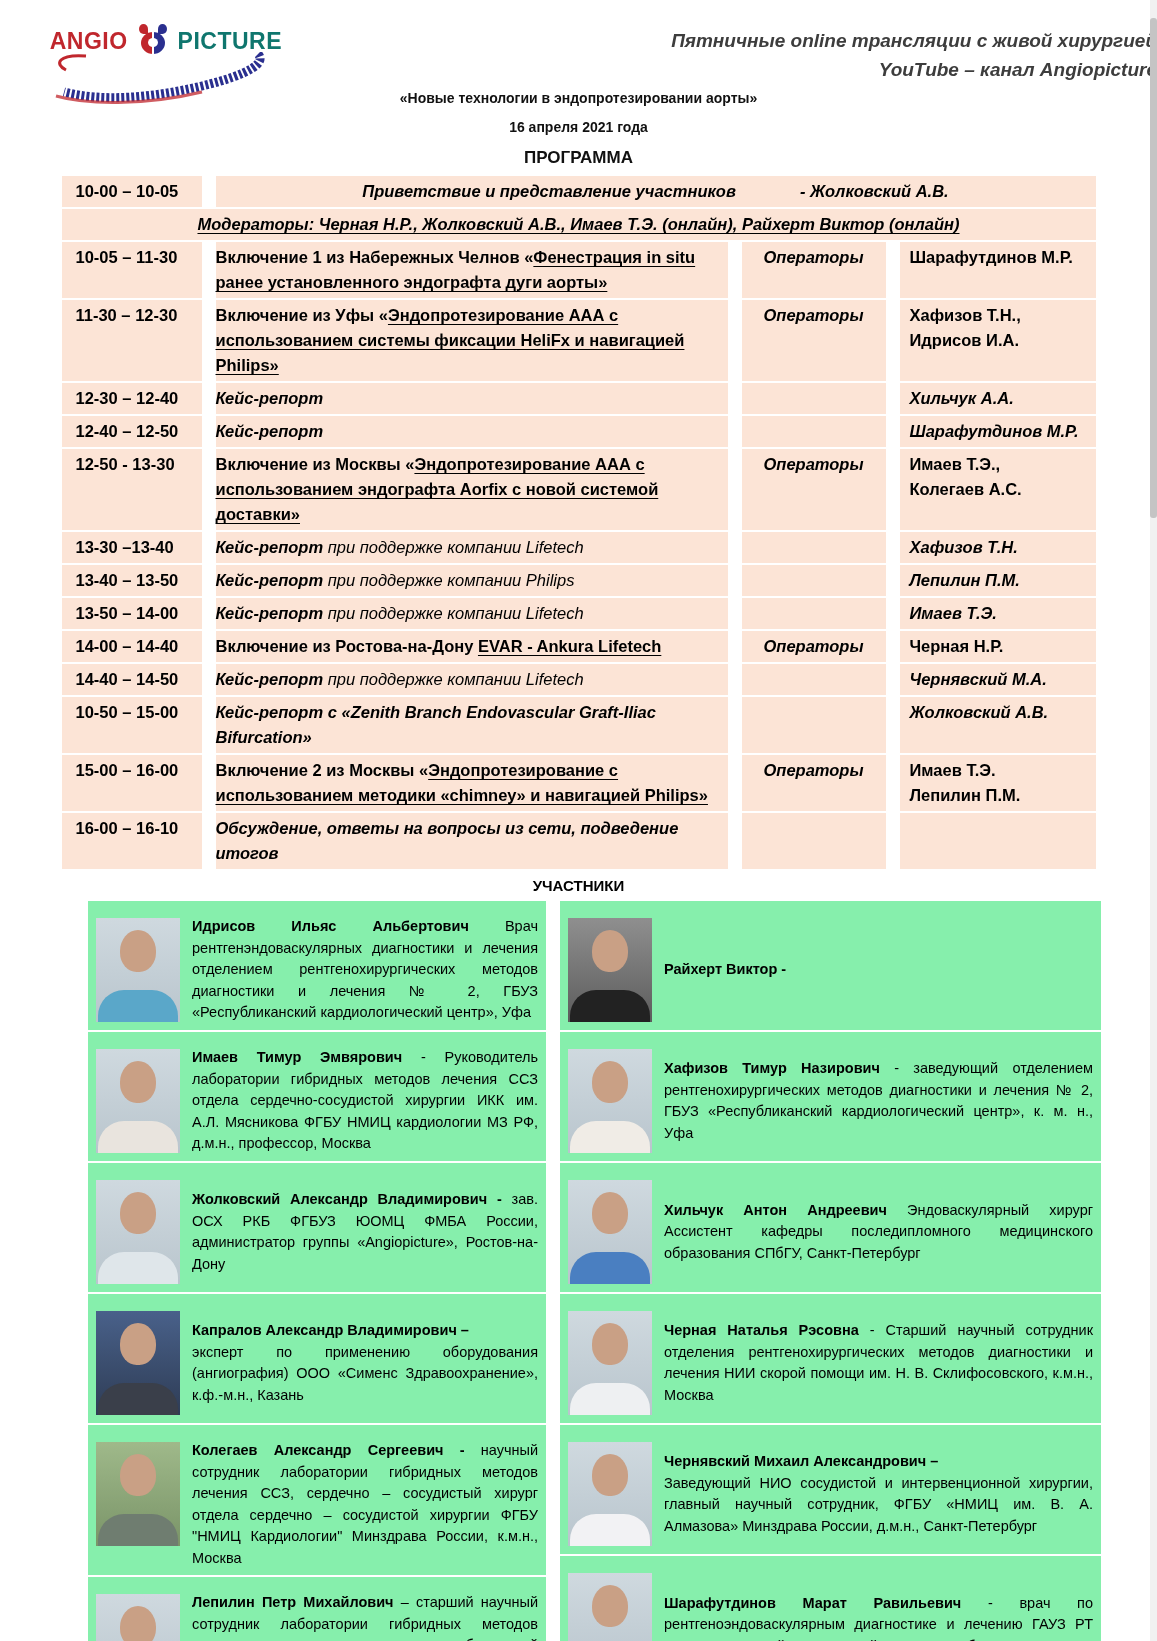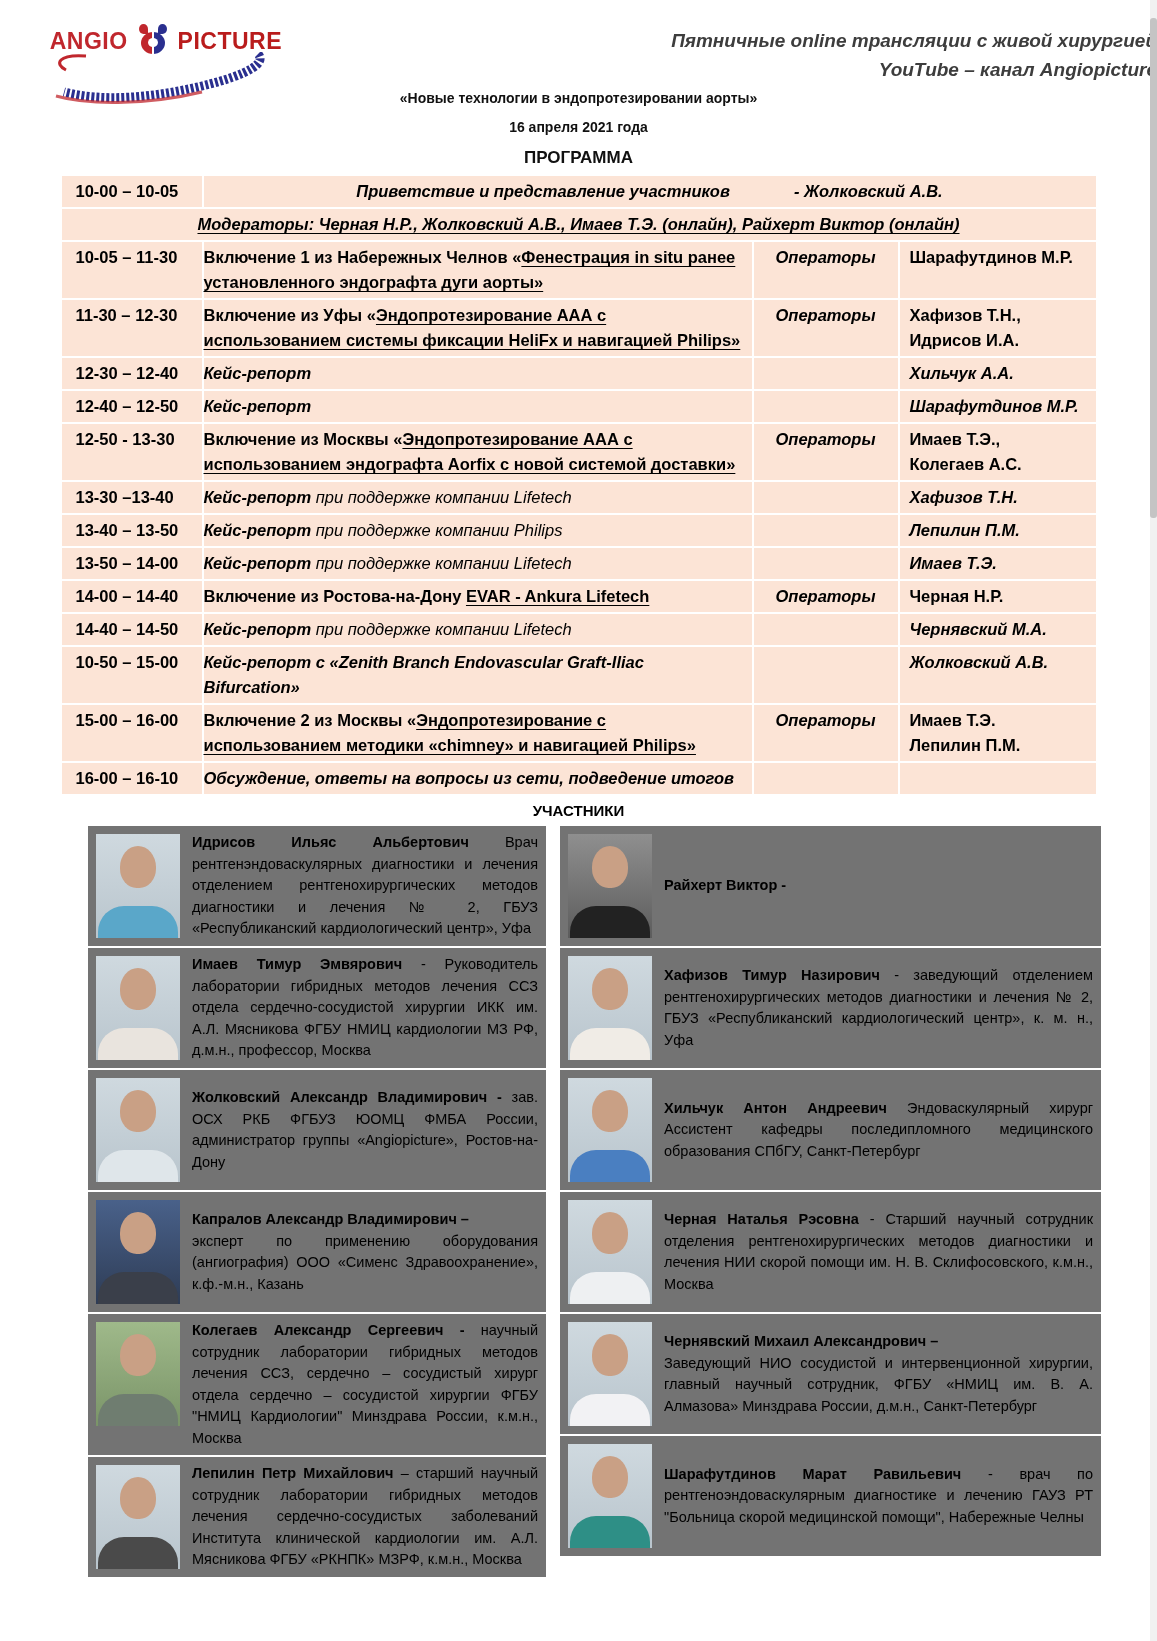--- a/index.html
+++ b/index.html
@@ -6,55 +6,55 @@
   .page{position:relative;width:1157px;height:1641px;background:#fff;overflow:hidden;
         font-family:"Liberation Sans","DejaVu Sans",sans-serif;color:#000;}
   
   .sb-track{position:absolute;right:0;top:0;width:7px;height:100%;background:#f1f1f1;}
   .sb-thumb{position:absolute;right:0;top:18px;width:7px;height:500px;background:#c4c4c4;border-radius:3px;}
   
   .header{position:relative;padding-top:26px;min-height:118px;}
   .brand{position:absolute;left:52px;top:26px;width:230px;}
   .brand-row{display:flex;align-items:center;gap:10px;justify-content:flex-end;}
   .brand-angio{color:#c0272d;font-weight:800;font-size:23px;letter-spacing:.5px;font-stretch:condensed;}
-  .brand-picture{color:#b91c1c;font-weight:800;font-size:23px;letter-spacing:.5px;}
+  .brand-picture{color:#0f766e;font-weight:800;font-size:23px;letter-spacing:.5px;}
   .panda{position:relative;width:30px;height:30px;flex:none;}
   .panda .face{position:absolute;left:3px;top:6px;width:24px;height:22px;border-radius:50%;
       background:linear-gradient(90deg,#c0272d 0 46%,#fff 46% 54%,#2a2f8f 54% 100%);}
   .panda .face::before{content:"";position:absolute;left:7px;top:6px;width:10px;height:9px;border-radius:50%;background:#fff;}
   .panda .earL{position:absolute;left:1px;top:-2px;width:9px;height:10px;border-radius:50% 50% 0 50%;background:#c0272d;}
   .panda .earR{position:absolute;right:1px;top:-2px;width:9px;height:10px;border-radius:50% 50% 50% 0;background:#2a2f8f;}
   .swoosh{display:block;margin-top:-4px;}
   .titles{text-align:center;line-height:29px;}
   .t-ital{font-size:19px;font-weight:bold;font-style:italic;color:#3d3d3d;text-align:right;}
   .t-bold{font-size:14px;font-weight:bold;color:#111;}
   .t-prog{font-size:17px;font-weight:bold;color:#111;margin-top:1px;}
   
   .program{width:1034px;margin:4px auto 0 auto;}
-  .prow{display:grid;grid-template-columns:142px 1fr 146px 196px;margin-bottom:2px;}
+  .prow{display:grid;grid-template-columns:142px 1fr 146px 196px;margin-bottom:2px;gap:12px;}
   .prow.welcome{grid-template-columns:142px 1fr;}
   .prow.mods{grid-template-columns:1fr;}
   .c{background:#fce4d6;padding:3px 10px;font-size:16.5px;line-height:25px;}
   .c.time{font-weight:bold;border-right:2px solid #fff;padding-left:14px;white-space:nowrap;}
   .c.desc{font-weight:bold;border-right:2px solid #fff;padding-left:0;}
   .du{text-decoration:underline;text-underline-offset:3px;}
   .cb{font-weight:bold;font-style:italic;}
   .cr{font-weight:normal;font-style:italic;}
   .c.op{font-weight:bold;font-style:italic;border-right:2px solid #fff;text-align:center;}
   .c.names{font-weight:bold;white-space:pre-line;}
   .c.names.it{font-style:italic;}
   .wcell{display:flex;justify-content:center;gap:64px;font-weight:bold;font-style:italic;}
   .modcell{text-align:center;font-weight:bold;font-style:italic;text-decoration:underline;text-underline-offset:3px;}
   
   .ptitle{text-align:center;font-weight:bold;font-size:15px;margin:8px 0 7px 0;}
   .pwrap{display:flex;gap:14px;margin:0 56px 0 88px;}
   .pcol{display:flex;flex-direction:column;gap:2px;}
   .pcol-left{width:458px;}
   .pcol-right{width:541px;}
-  .pentry{display:flex;gap:12px;background:#737373;padding:6px 8px 6px 8px;min-height:108px;}
+  .pentry{display:flex;gap:12px;background:#86efac;padding:15px 8px 6px 8px;min-height:108px;}
   .photo{width:84px;height:104px;flex:none;position:relative;overflow:hidden;background:linear-gradient(#cfd9df,#b9c5cd);margin-top:2px;}
   .photo::before{content:"";position:absolute;top:12px;left:50%;transform:translateX(-50%);
       width:36px;height:42px;border-radius:50% 50% 46% 46%;background:#c9a085;}
   .photo::after{content:"";position:absolute;bottom:-16px;left:50%;transform:translateX(-50%);
       width:80px;height:48px;border-radius:26px 26px 0 0;background:#7d98ad;}
   .pcol-left .pentry:nth-child(1) .photo::after{background:#5aa7c9;}
   .pcol-left .pentry:nth-child(2) .photo::after{background:#e9e4de;}
   .pcol-left .pentry:nth-child(3) .photo::after{background:#dfe6ea;}
   .pcol-left .pentry:nth-child(4) .photo::after{background:#3a3f4a;}
   .pcol-left .pentry:nth-child(4) .photo{background:linear-gradient(#49618a,#2e3c55);}

